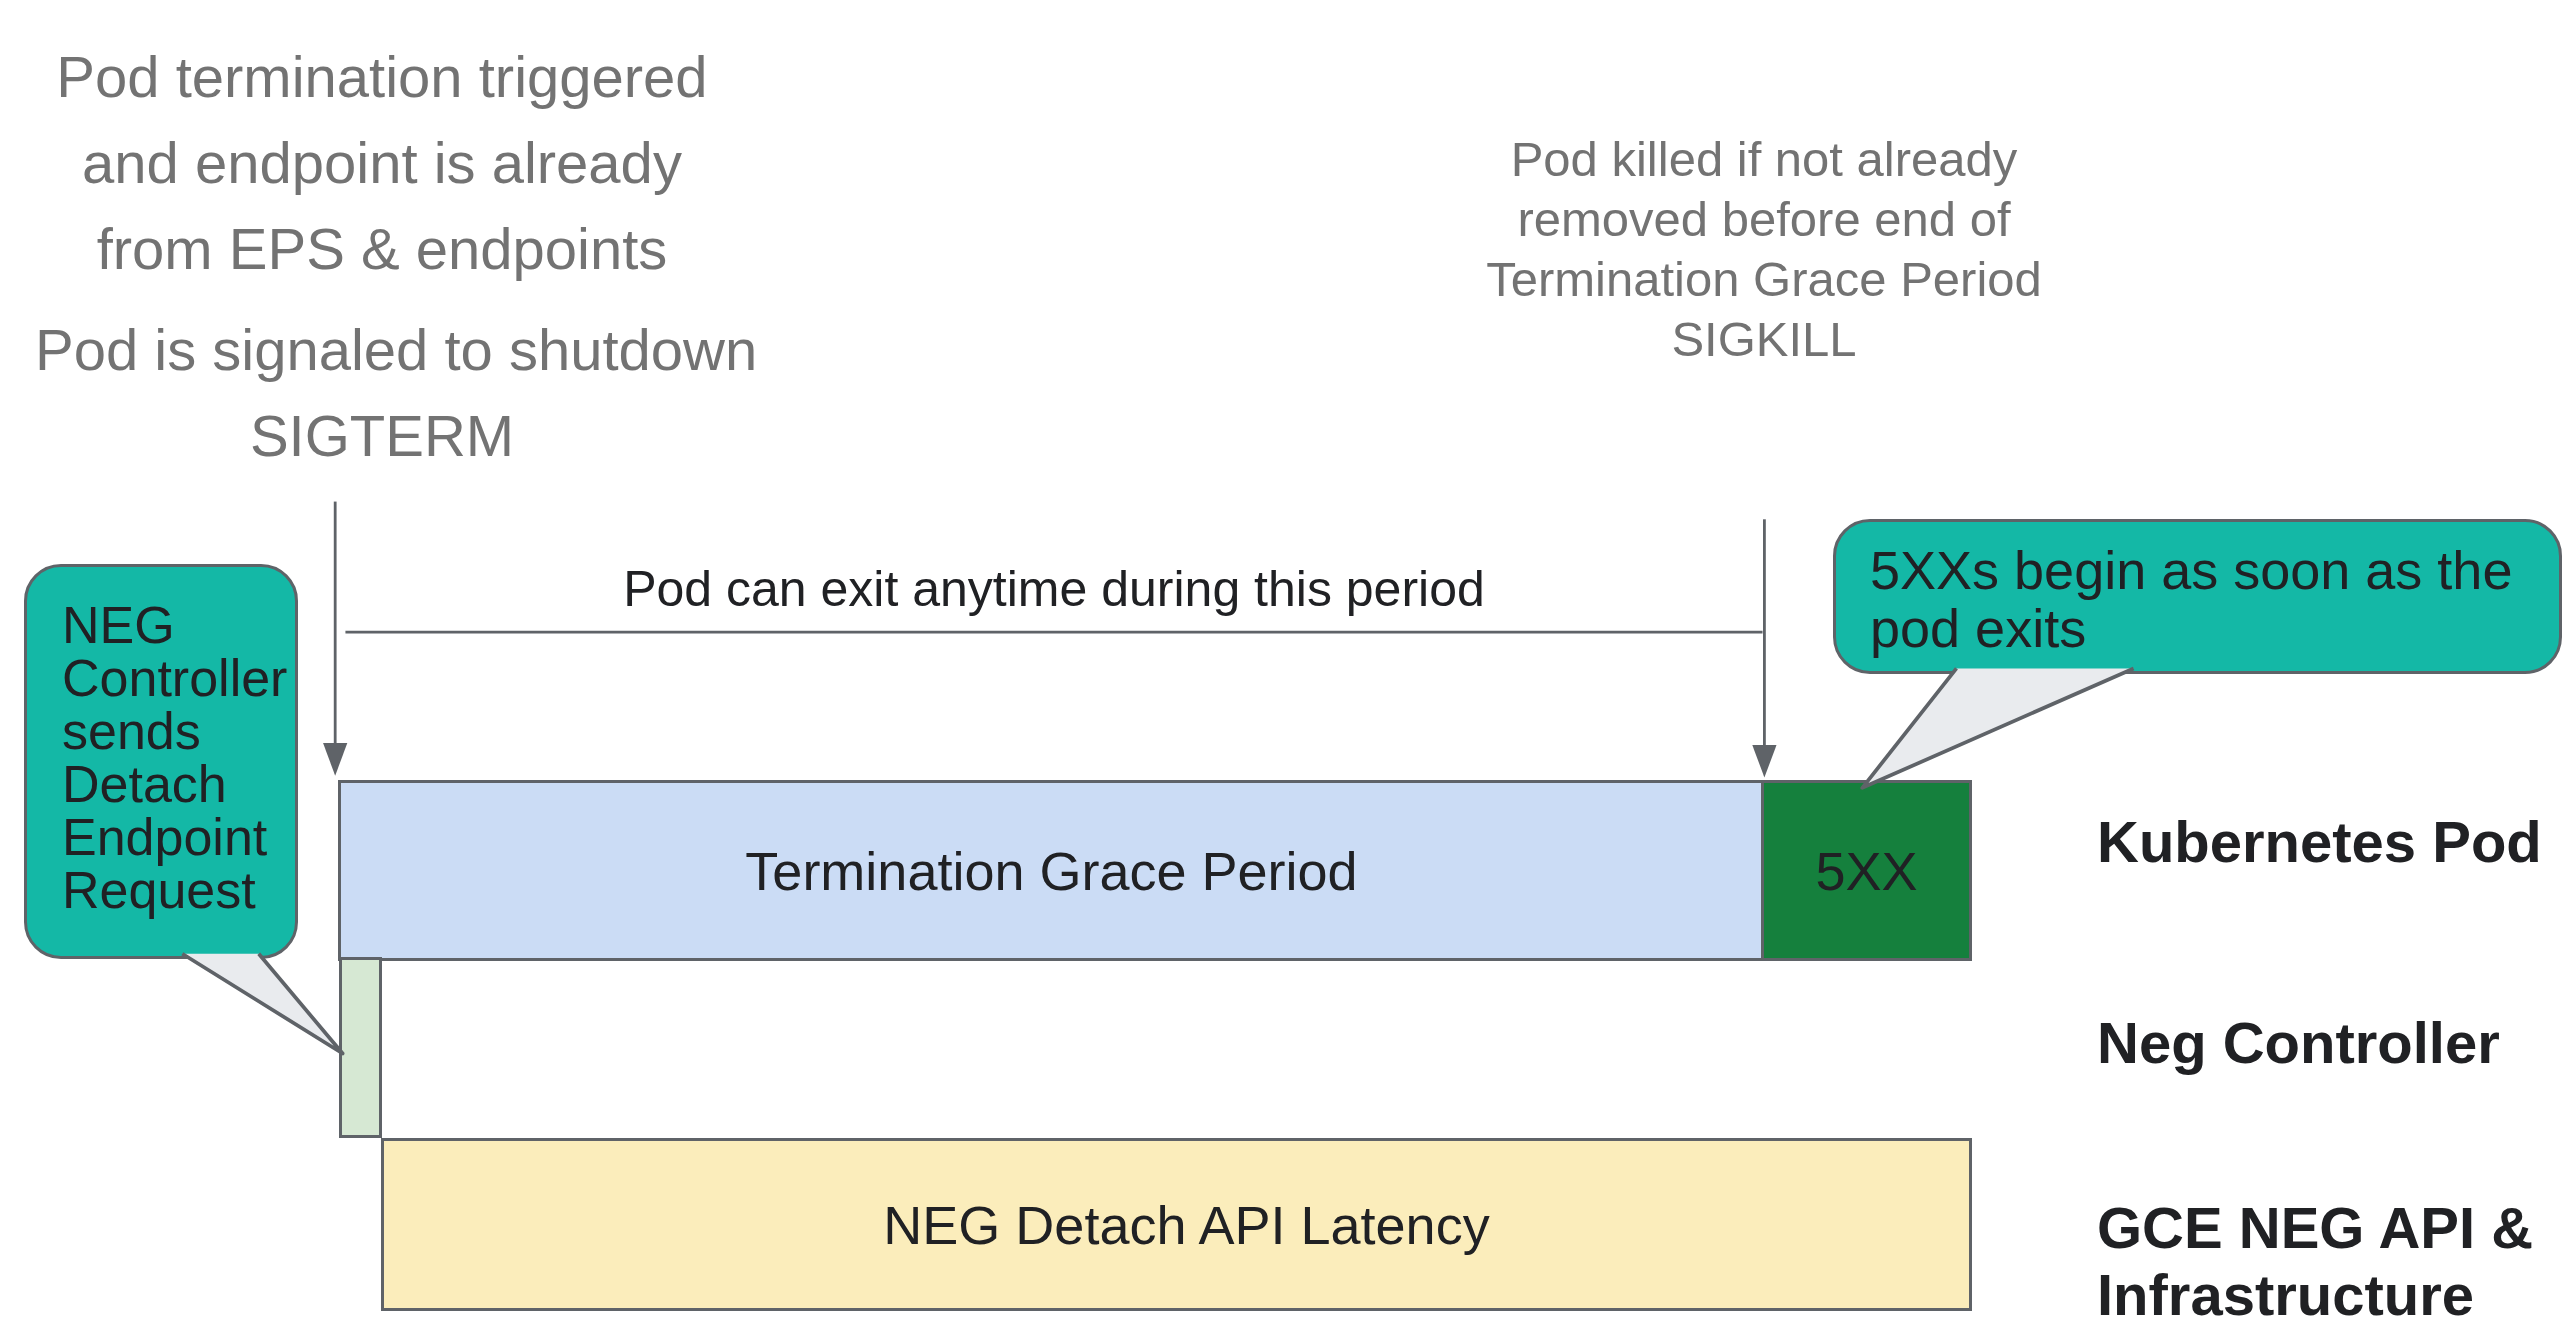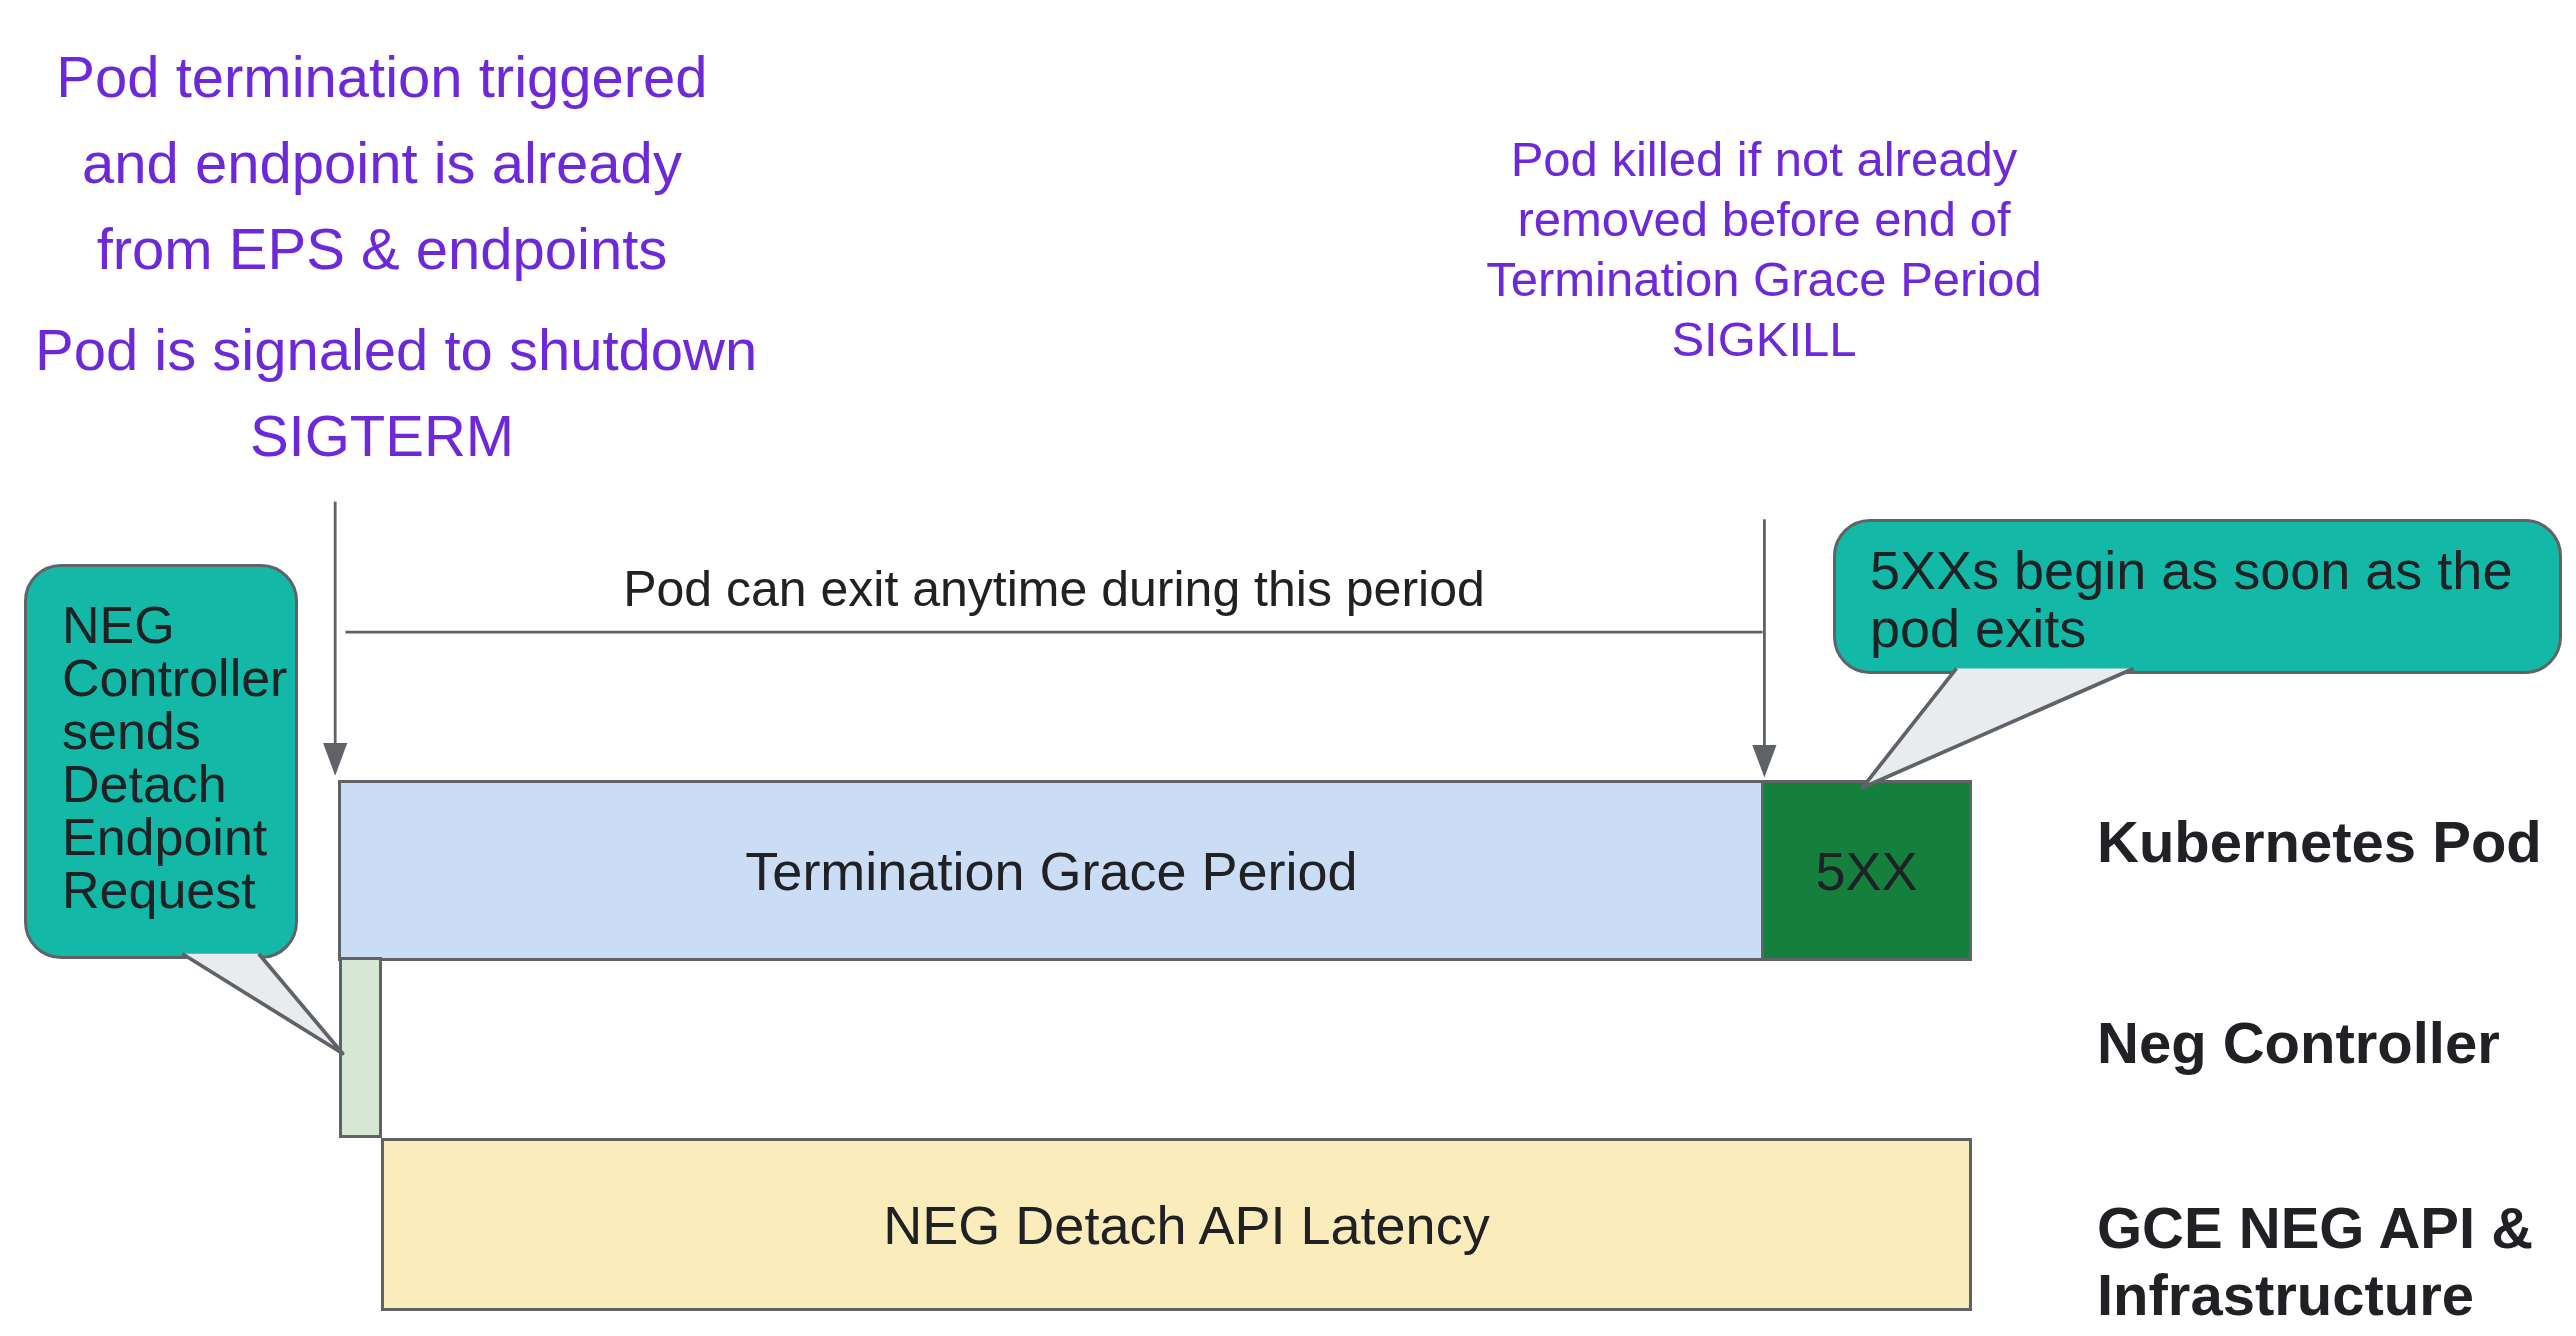--- a/index.html
+++ b/index.html
@@ -11,21 +11,21 @@
     font-family:"Liberation Sans", sans-serif;
     color:#202124;
     overflow:hidden;
   }
   .abs{position:absolute;}
   
   .note{
     text-align:center;
     font-size:58px;
     line-height:86px;
-    color:#6d28d9;
+    color:#737373;
     white-space:nowrap;
   }
   .note-left{left:35px;top:34px;width:694px;}
   .note-left .para2{margin-top:15px;}
   .note-right{
     left:1461px;top:129px;width:606px;
     font-size:49px;line-height:60px;
   }
   
   .period-label{

